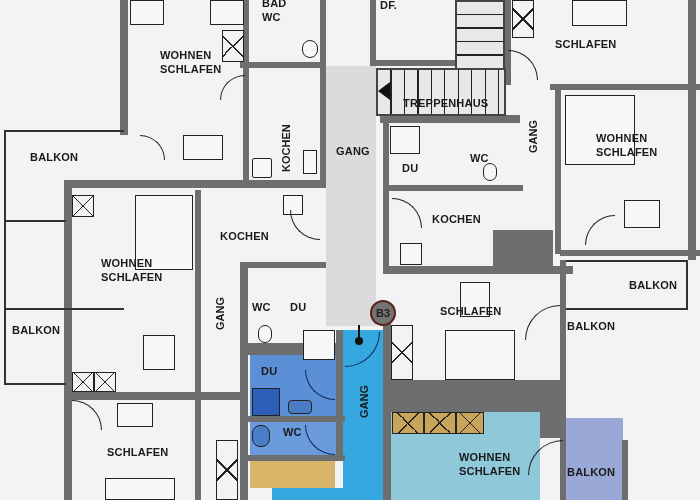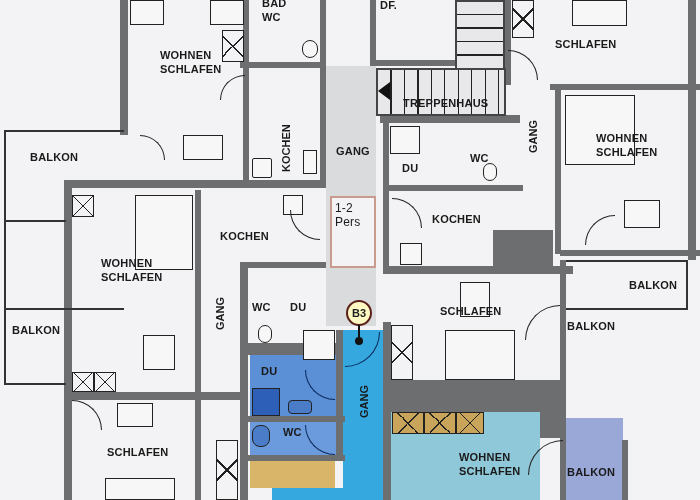--- a/index.html
+++ b/index.html
@@ -11,21 +11,21 @@
   .vlbl { position:absolute; font-size:11px; font-weight:bold; color:#1a1a1a; transform:rotate(-90deg); transform-origin:left top; white-space:nowrap; }
   .door { position:absolute; border:1.5px solid #222; box-sizing:border-box; }
   .xbox { position:absolute; box-sizing:border-box; border:1.5px solid #222; background:
       linear-gradient(45deg, transparent 48%, #222 48%, #222 52%, transparent 52%),
       linear-gradient(-45deg, transparent 48%, #222 48%, #222 52%, transparent 52%); }
   .furn { position:absolute; box-sizing:border-box; border:1.5px solid #222; background:#f7f7f7; }
   .stairs { position:absolute; box-sizing:border-box; border:2px solid #444;
       background: repeating-linear-gradient(90deg, #e8e8ea 0 12px, #222 12px 13.5px); }
   .stairs-v { position:absolute; box-sizing:border-box; border:2px solid #444;
       background: repeating-linear-gradient(0deg, #e8e8ea 0 12px, #222 12px 13.5px); }
-  .badge { position:absolute; width:26px; height:26px; border-radius:50%; background:#fef9c3; border:2px solid #5a1f18; box-sizing:border-box; font-size:11px; font-weight:bold; text-align:center; line-height:22px; color:#222; }
+  .badge { position:absolute; width:26px; height:26px; border-radius:50%; background:#737373; border:2px solid #5a1f18; box-sizing:border-box; font-size:11px; font-weight:bold; text-align:center; line-height:22px; color:#222;margin-left:24px; }
   .marker { position:absolute; box-sizing:border-box; border:2px solid #c99b8f; background:#f3f3f5; }
 </style>
 </head>
 <body>
 
 <div id="plan">
 
   <div class="room" style="left:343px;top:330px;width:48px;height:170px;background:#36a8e0;"></div>
   <div class="room" style="left:250px;top:355px;width:90px;height:62px;background:#5b8fd6;"></div>
   <div class="room" style="left:250px;top:422px;width:90px;height:34px;background:#6b9bdc;"></div>
@@ -118,24 +118,20 @@
   <div class="door" style="left:392px;top:198px;width:30px;height:30px;border-radius:0 30px 0 0;border-left:none;border-bottom:none;"></div>
   <div class="door" style="left:508px;top:50px;width:30px;height:30px;border-radius:0 30px 0 0;border-left:none;border-bottom:none;"></div>
   <div class="door" style="left:585px;top:215px;width:30px;height:30px;border-radius:30px 0 0 0;border-right:none;border-bottom:none;"></div>
   <div class="door" style="left:72px;top:400px;width:30px;height:30px;border-radius:0 30px 0 0;border-left:none;border-bottom:none;"></div>
   <div class="door" style="left:525px;top:305px;width:35px;height:35px;border-radius:35px 0 0 0;border-right:none;border-bottom:none;"></div>
   <div class="door" style="left:528px;top:440px;width:35px;height:35px;border-radius:35px 0 0 0;border-right:none;border-bottom:none;"></div>
   <div class="door" style="left:345px;top:332px;width:35px;height:35px;border-radius:0 0 35px 0;border-left:none;border-top:none;border-color:#0a2a5a;"></div>
   <div class="door" style="left:305px;top:370px;width:30px;height:30px;border-radius:0 0 0 30px;border-right:none;border-top:none;border-color:#0a2a5a;"></div>
   <div class="door" style="left:305px;top:425px;width:30px;height:30px;border-radius:0 0 0 30px;border-right:none;border-top:none;border-color:#0a2a5a;"></div>
 
-  <div class="marker" style="left:330px;top:196px;width:46px;height:72px;">
-    <div class="lbl" style="left:3px;top:3px;font-weight:normal;font-size:12px;">1-2
-Pers</div>
-  </div>
 
   <div class="badge" style="left:346px;top:300px;"><span>B3</span></div>
   <div style="position:absolute;left:358px;top:325px;width:2px;height:14px;background:#111;"></div>
   <div style="position:absolute;left:355px;top:337px;width:8px;height:8px;border-radius:50%;background:#111;"></div>
 
   <div class="lbl" style="left:160px;top:48px;">WOHNEN
 SCHLAFEN</div>
   <div class="lbl" style="left:262px;top:-4px;">BAD
 WC</div>
   <div class="lbl" style="left:380px;top:-2px;">DF.</div>

